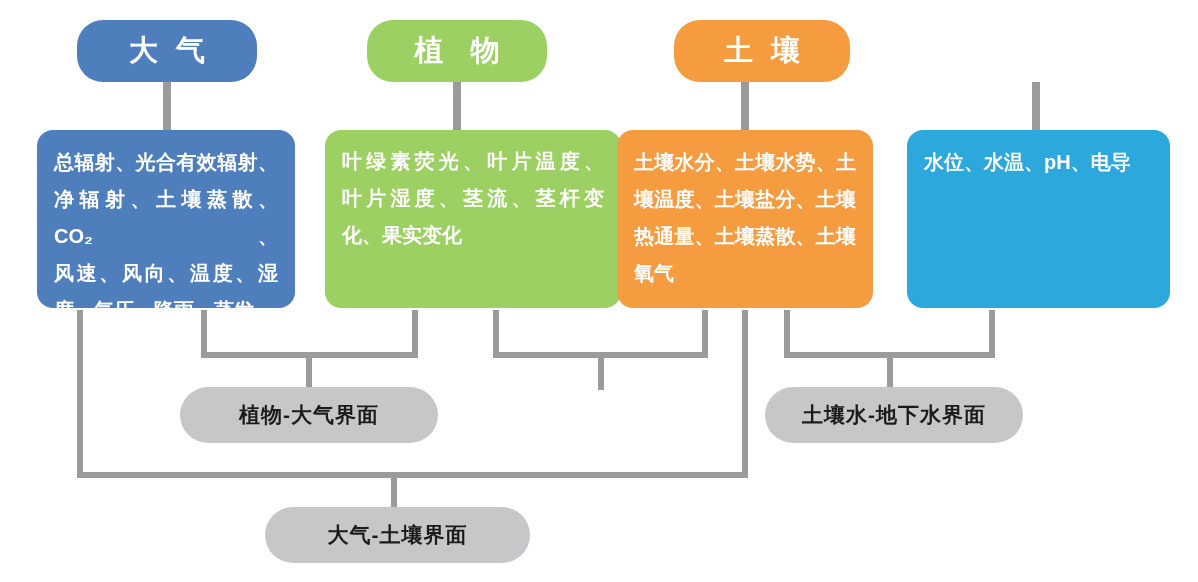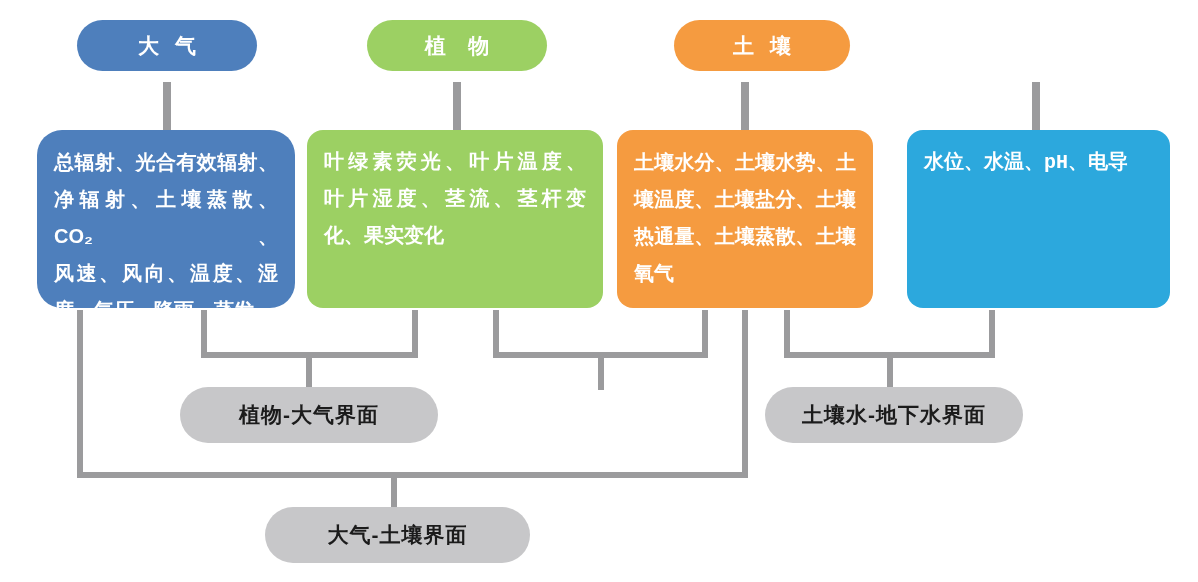--- a/index.html
+++ b/index.html
@@ -1,23 +1,23 @@
 <!DOCTYPE html>
 <html style="--atmosphere: #4E7FBC; --plant: #9CD063; --soil: #F59B40; --groundwater: #2CA8DD; --connector: #9B9B9D; --interface_fill: #C7C7C9; --interface_text: #1B1B1B;"><head>
 <meta charset="utf-8">
 <style>
   html,body{margin:0;padding:0;background:#ffffff;}
   .canvas{
     position:relative;width:1198px;height:582px;overflow:hidden;background:#fff;
     font-family:"Liberation Sans","DejaVu Sans",sans-serif;
   }
   .hdr{
-    position:absolute;height:51px;border-radius:26px;color:#fff;
+    position:absolute;height:62px;border-radius:26px;color:#fff;
     display:flex;align-items:center;justify-content:center;
-    font-size:21px;font-weight:bold;letter-spacing:5px;text-indent:5px;
+    font-size:29px;font-weight:bold;letter-spacing:5px;text-indent:5px;
   }
   .box{
     position:absolute;height:178px;border-radius:16px;color:#fff;
     box-sizing:border-box;padding:14px 17px 0 17px;
     font-size:20px;font-weight:bold;
   }
   .tline{
     line-height:37px;text-align:justify;text-align-last:justify;
     text-justify:inter-character;white-space:nowrap0;
   }
@@ -41,38 +41,38 @@
 
   <div class="hdr c-atm" style="left:77px;top:20px;width:180px;">大 气</div>
   <div class="hdr c-pla" style="left:367px;top:20px;width:180px;">植 物</div>
   <div class="hdr c-soi" style="left:674px;top:20px;width:176px;">土 壤</div>
 
   <div class="seg" style="left:163px;top:82px;width:8px;height:48px;"></div>
   <div class="seg" style="left:453px;top:82px;width:8px;height:48px;"></div>
   <div class="seg" style="left:741px;top:82px;width:8px;height:48px;"></div>
   <div class="seg" style="left:1032px;top:82px;width:8px;height:48px;"></div>
 
-  <div class="box c-atm" style="left:37px;top:130px;width:258px;border-radius:25px;">
+  <div class="box c-atm" style="left:37px;top:130px;width:258px;">
     <div class="tline">总辐射、光合有效辐射、</div>
     <div class="tline">净辐射、土壤蒸散、CO₂、</div>
     <div class="tline">风速、风向、温度、湿</div>
     <div class="tline">度、气压、降雨、蒸发</div>
   </div>
-  <div class="box c-pla" style="left:307px;top:130px;width:296px;">
+  <div class="box c-pla" style="left:325px;top:130px;width:296px;">
     <div class="tline">叶绿素荧光、叶片温度、</div>
     <div class="tline">叶片湿度、茎流、茎杆变</div>
     <div class="tline">化、果实变化</div>
   </div>
   <div class="box c-soi" style="left:617px;top:130px;width:256px;">
     <div class="tline">土壤水分、土壤水势、土</div>
     <div class="tline">壤温度、土壤盐分、土壤</div>
     <div class="tline">热通量、土壤蒸散、土壤</div>
     <div class="tline">氧气</div>
   </div>
-  <div class="box c-gw" style="left:907px;top:130px;width:263px;font-family:Liberation Mono, monospace;">
+  <div class="box c-gw" style="left:907px;top:130px;width:263px;">
     <div class="tline">水位、水温、pH、电导</div>
   </div>
 
   <div class="seg" style="left:201px;top:310px;width:6px;height:48px;"></div>
   <div class="seg" style="left:412px;top:310px;width:6px;height:48px;"></div>
   <div class="seg" style="left:201px;top:352px;width:217px;height:6px;"></div>
   <div class="seg" style="left:306px;top:358px;width:6px;height:32px;"></div>
   <div class="cap" style="left:180px;top:387px;width:258px;">植物-大气界面</div>
 
   <div class="seg" style="left:493px;top:310px;width:6px;height:48px;"></div>

